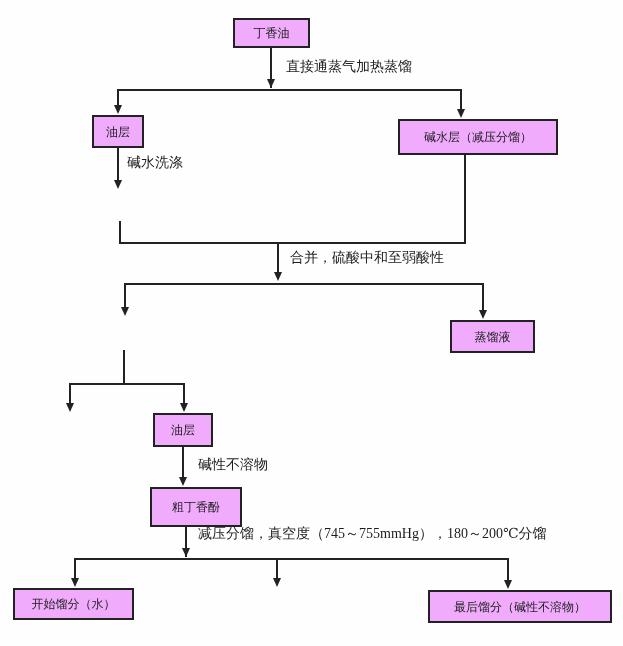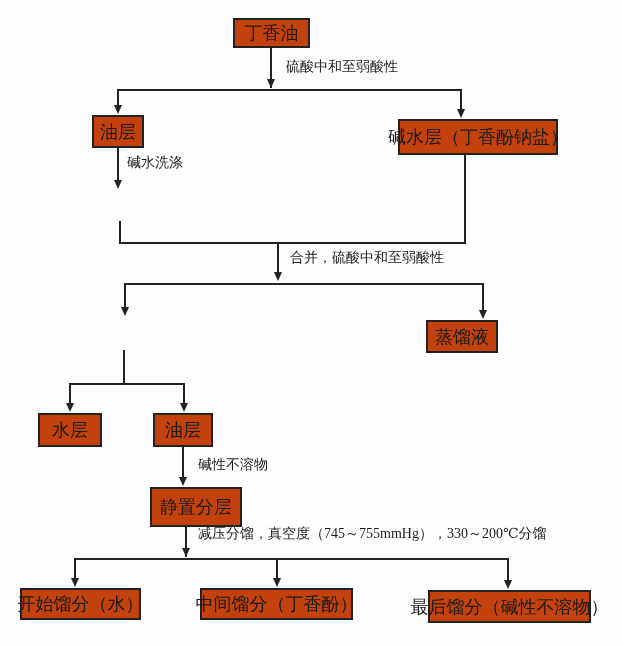--- a/index.html
+++ b/index.html
@@ -1,23 +1,23 @@
 <!DOCTYPE html>
 <html><head>
 <meta charset="utf-8">
 <style>
   html,body{margin:0;padding:0;background:#ffffff;}
   .page{
     position:relative;width:623px;height:646px;background:#fefefe;
     font-family:"Liberation Serif","DejaVu Serif",serif;color:#1c1c1c;overflow:hidden;
   }
   .node{
-    position:absolute;box-sizing:border-box;border:2px solid #222;background:#c2410c;
+    position:absolute;box-sizing:border-box;border:2px solid #222;background:#f0abfc;
     display:flex;align-items:center;justify-content:center;
-    font-size:18px;white-space:nowrap;line-height:1;
+    font-size:12px;white-space:nowrap;line-height:1;
   }
   .elabel{
     position:absolute;font-size:14px;white-space:nowrap;line-height:1;
   }
   .ln{position:absolute;background:#222;}
   .v{width:2px;}
   .h{height:2px;}
   .arr{
     position:absolute;width:0;height:0;
     border-left:4px solid transparent;border-right:4px solid transparent;
@@ -26,48 +26,46 @@
 </style>
 </head>
 <body>
 
 <div class="page">
 
   <div class="node" style="left:233px;top:18px;width:77px;height:30px">丁香油</div>
 
   <div class="node" style="left:92px;top:115px;width:52px;height:33px">油层</div>
 
-  <div class="node" style="left:398px;top:119px;width:160px;height:36px">碱水层（丁香酚钠盐）</div>
+  <div class="node" style="left:398px;top:119px;width:160px;height:36px">碱水层（减压分馏）</div>
 
 
 
-  <div class="node" style="left:426px;top:320px;width:72px;height:33px">蒸馏液</div>
+  <div class="node" style="left:450px;top:320px;width:85px;height:33px">蒸馏液</div>
 
-  <div class="node" style="left:38px;top:413px;width:64px;height:34px">水层</div>
 
   <div class="node" style="left:153px;top:413px;width:60px;height:34px">油层</div>
 
-  <div class="node" style="left:150px;top:487px;width:92px;height:40px">静置分层</div>
+  <div class="node" style="left:150px;top:487px;width:92px;height:40px">粗丁香酚</div>
 
-  <div class="node" style="left:20px;top:588px;width:121px;height:32px">开始馏分（水）</div>
+  <div class="node" style="left:13px;top:588px;width:121px;height:32px">开始馏分（水）</div>
 
-  <div class="node" style="left:200px;top:588px;width:153px;height:32px">中间馏分（丁香酚）</div>
 
-  <div class="node" style="left:428px;top:590px;width:163px;height:33px">最后馏分（碱性不溶物）</div>
+  <div class="node" style="left:428px;top:590px;width:184px;height:33px">最后馏分（碱性不溶物）</div>
 
-  <div class="elabel" style="left:286px;top:60px">硫酸中和至弱酸性</div>
+  <div class="elabel" style="left:286px;top:60px">直接通蒸气加热蒸馏</div>
 
   <div class="elabel" style="left:127px;top:156px">碱水洗涤</div>
 
   <div class="elabel" style="left:290px;top:251px">合并，硫酸中和至弱酸性</div>
 
 
   <div class="elabel" style="left:198px;top:458px">碱性不溶物</div>
 
-  <div class="elabel" style="left:198px;top:527px">减压分馏，真空度（745～755mmHg），330～200℃分馏</div>
+  <div class="elabel" style="left:198px;top:527px">减压分馏，真空度（745～755mmHg），180～200℃分馏</div>
 
   <div class="ln v" style="left:270px;top:48px;height:40px"></div>
   <div class="arr" style="left:267px;top:79px"></div>
   <div class="ln h" style="left:118px;top:89px;width:344px"></div>
   <div class="ln v" style="left:117px;top:89px;height:23px"></div>
   <div class="arr" style="left:114px;top:105px"></div>
   <div class="ln v" style="left:460px;top:89px;height:27px"></div>
   <div class="arr" style="left:457px;top:109px"></div>
 
   <div class="ln v" style="left:117px;top:148px;height:39px"></div>

